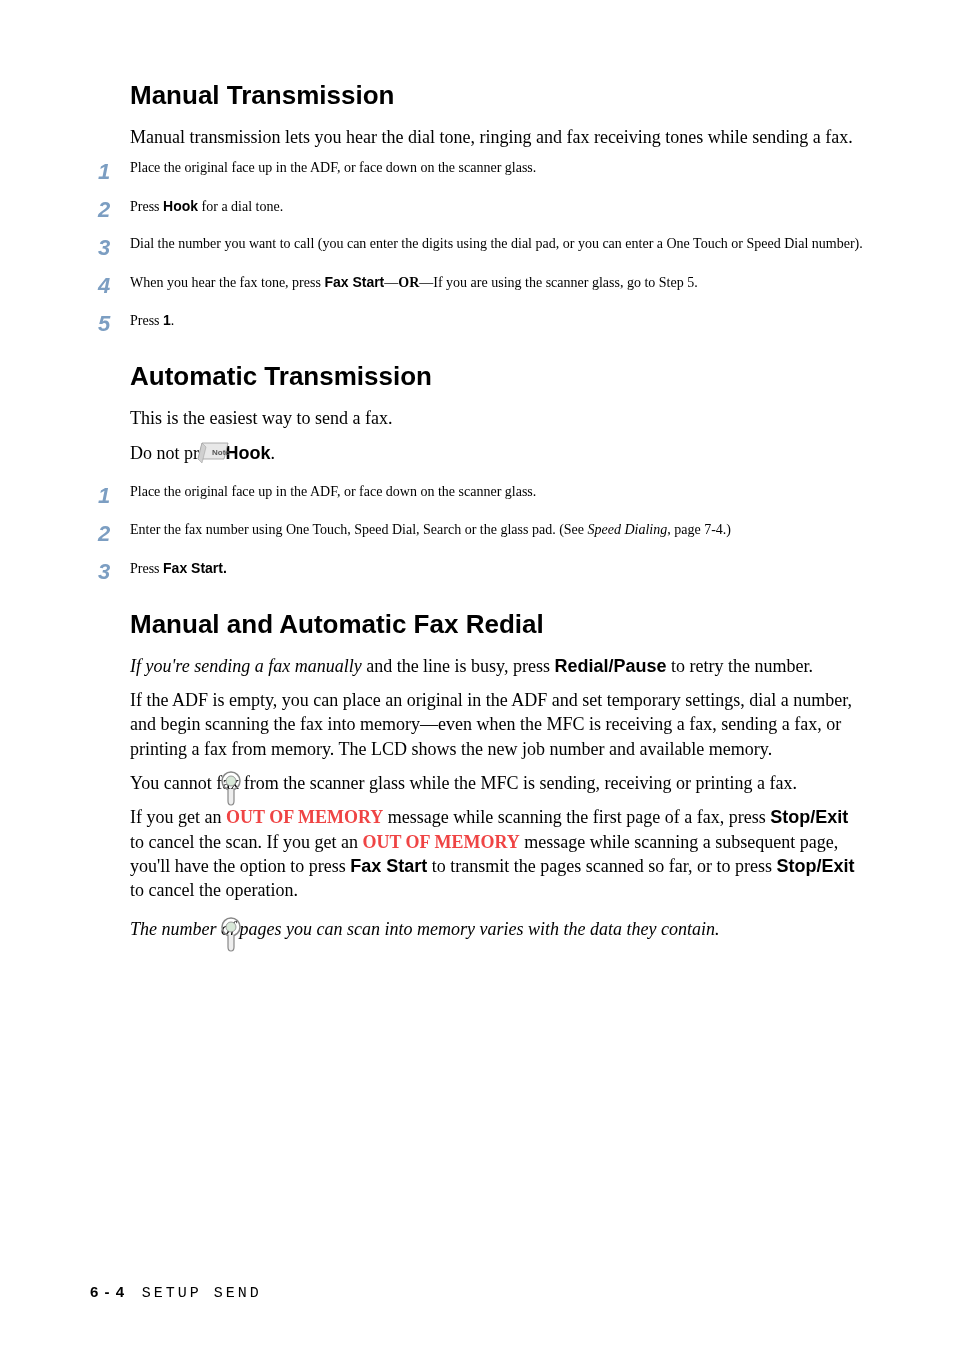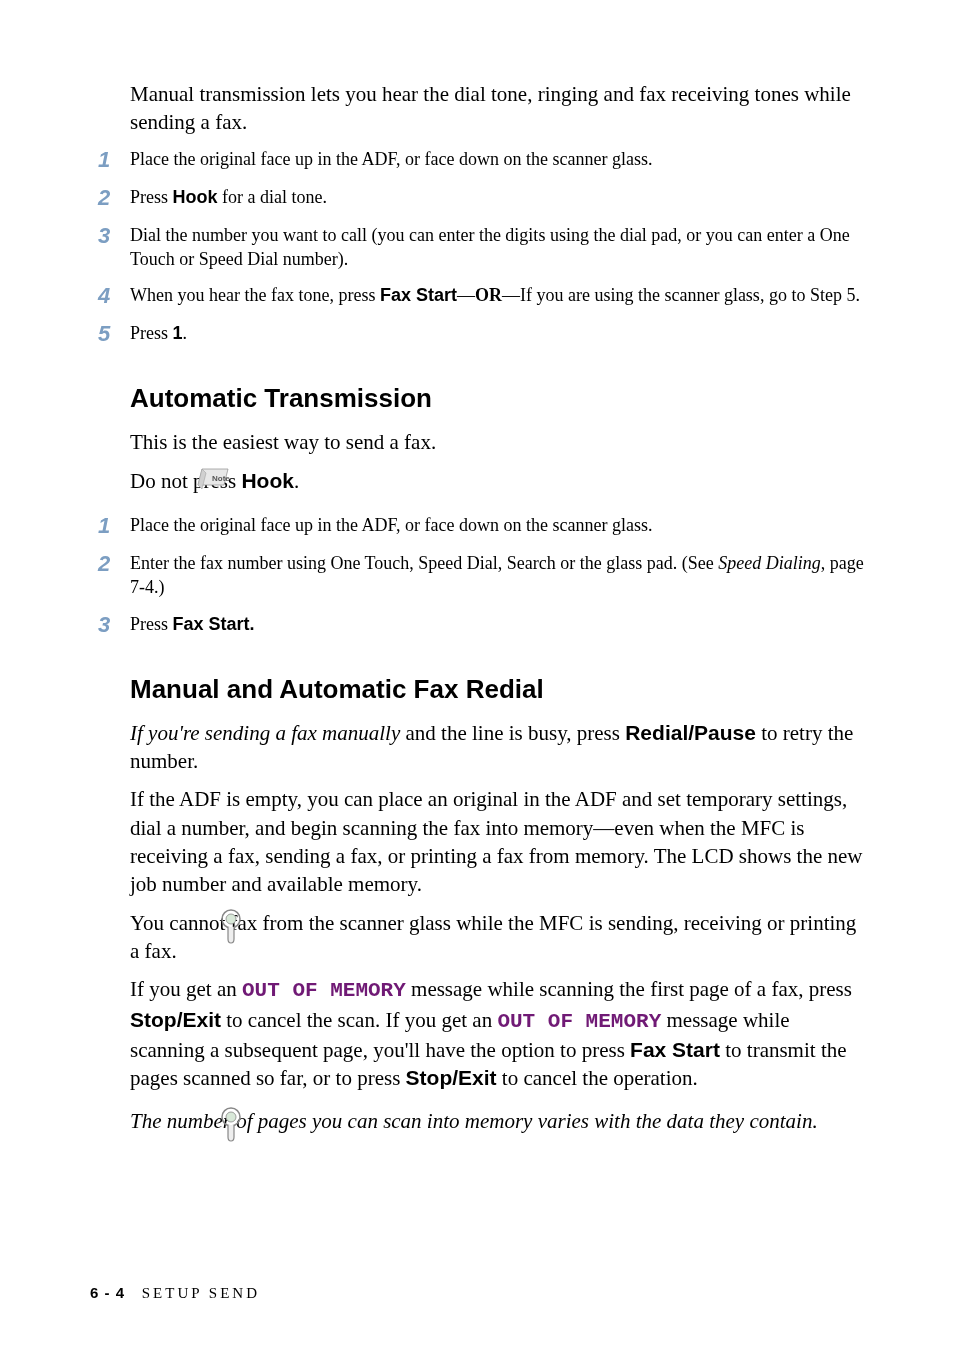--- a/index.html
+++ b/index.html
@@ -20,24 +20,24 @@
     }
     h2 {
       font-family: Arial, Helvetica, sans-serif;
       font-weight: bold;
       font-size: 26px;
       color: #000;
       margin-bottom: 14px;
       margin-top: 0;
     }
     .section-spacing {
-      margin-top: 36px;
+      margin-top: 24px;
     }
     .body-text {
-      font-size: 21px;
+      font-size: 18px;
       line-height: 1.35;
       margin-bottom: 10px;
     }
     .step {
       display: flex;
       align-items: flex-start;
       margin-bottom: 12px;
     }
     .step-num {
       font-family: Arial, Helvetica, sans-serif;
@@ -45,21 +45,21 @@
       font-style: italic;
       font-size: 22px;
       color: #7c9ec2;
       width: 40px;
       flex-shrink: 0;
       margin-left: -40px;
       text-align: left;
       padding-left: 8px;
     }
     .step-text {
-      font-size: 18px;
+      font-size: 14px;
       line-height: 1.35;
       flex: 1;
     }
     .bold-sans {
       font-family: Arial, Helvetica, sans-serif;
       font-weight: bold;
     }
     .bold-serif {
       font-family: "Times New Roman", Times, serif;
       font-weight: bold;
@@ -83,47 +83,48 @@
       width: 22px;
     }
     .bulb-icon svg {
       width: 22px;
       height: 36px;
     }
     .note-row {
       position: relative;
     }
     .lcd-text {
-      font-family: Liberation Mono, monospace;
-      font-weight: bold;
-      color: #701a75;
+      font-family: Liberation Serif, serif;
+      font-weight: bold;
+      color: #ef4444;
     }
     .footer {
       position: absolute;
       bottom: 50px;
       left: 90px;
       font-size: 15px;
       letter-spacing: 3px;
     }
     .footer-page {
       font-family: Arial, Helvetica, sans-serif;
       font-weight: bold;
       letter-spacing: 1px;
       margin-right: 10px;
     }
     .footer-title {
-      font-family: Liberation Serif, serif;
+      font-family: Liberation Mono, monospace;
       margin-top: 48px;
     }
   </style>
 </head>
 <body>
 
 <div class="content">
 
+  <h2>Manual Transmission</h2>
   <p class="body-text">Manual transmission lets you hear the dial tone, ringing and fax receiving tones while sending a fax.</p>
 
   <div class="step">
     <span class="step-num">1</span>
     <span class="step-text">Place the original face up in the ADF, or face down on the scanner glass.</span>
   </div>
 
   <div class="step">
     <span class="step-num">2</span>
     <span class="step-text">

